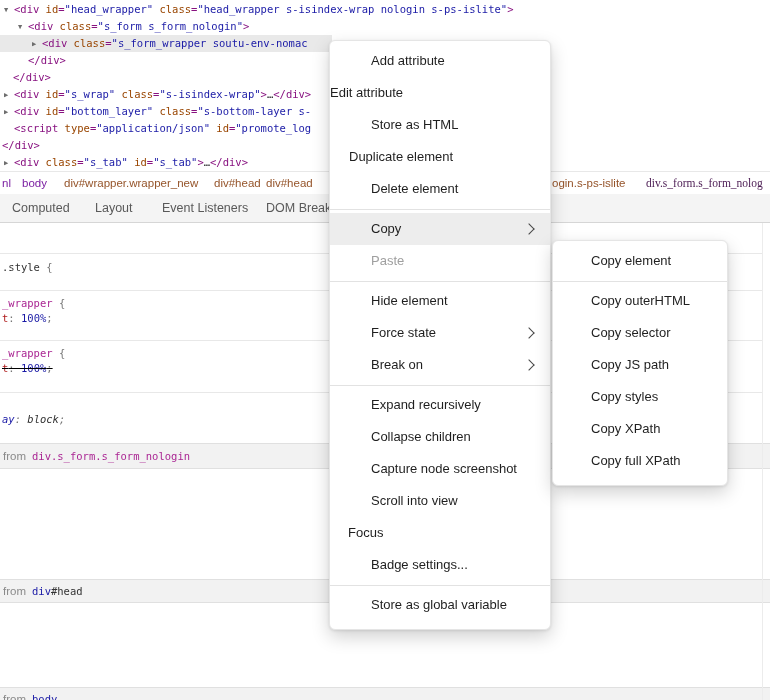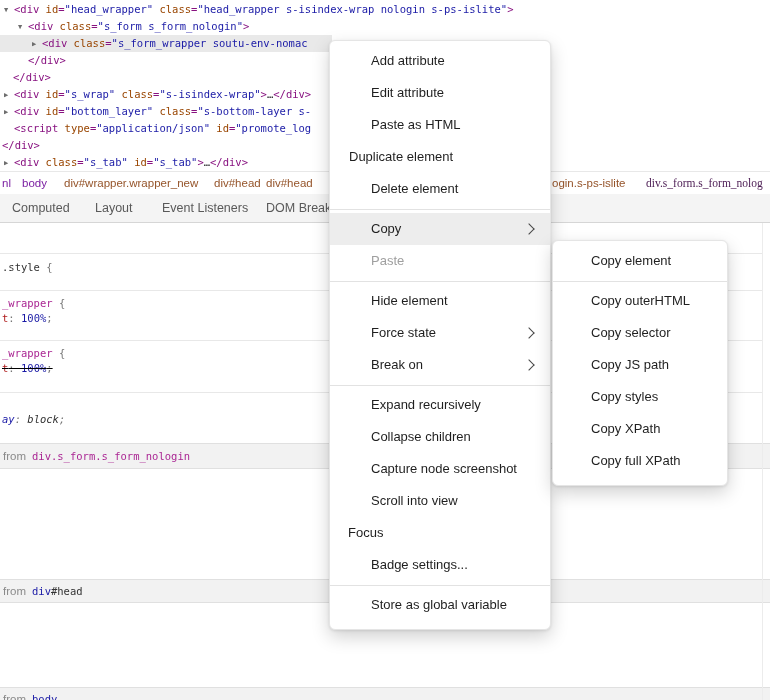--- a/index.html
+++ b/index.html
@@ -99,22 +99,22 @@
         <span class="mono"><span style="color: rgb(26, 26, 166);">div</span><span style="color: rgb(51, 51, 51);">#head</span></span>
       </div>
       <div class="band" style="top: 464px; height: 24px;">
         <span class="from">from</span>
         <span class="mono"><span style="color: rgb(26, 26, 166);">body</span></span>
       </div>
     </div>
   <div id="gutter"></div>
   <div id="context-menu" class="menu" style="left: 329px; top: 40px; width: 222px;">
       <div class="mi" style="padding-left: 41px;"><span>Add attribute</span></div>
-      <div class="mi" style="padding-left: 41px;"><span>Edit attribute</span></div>
-      <div class="mi" style="padding-left: 41px;"><span>Paste as HTML</span></div>
+      <div class="mi" style=""><span>Edit attribute</span></div>
+      <div class="mi" style="padding-left: 41px;"><span>Store as HTML</span></div>
       <div class="mi" style="padding-left: 19px;"><span>Duplicate element</span></div>
       <div class="mi" style="padding-left: 41px;"><span>Delete element</span></div>
       <div class="msep"></div>
       <div class="mi hl" style="padding-left: 41px;"><span>Copy</span><span class="chev"></span></div>
       <div class="mi dis" style="padding-left: 41px;"><span>Paste</span></div>
       <div class="msep"></div>
       <div class="mi" style="padding-left: 41px;"><span>Hide element</span></div>
       <div class="mi" style="padding-left: 41px;"><span>Force state</span><span class="chev"></span></div>
       <div class="mi" style="padding-left: 41px;"><span>Break on</span><span class="chev"></span></div>
       <div class="msep"></div>

